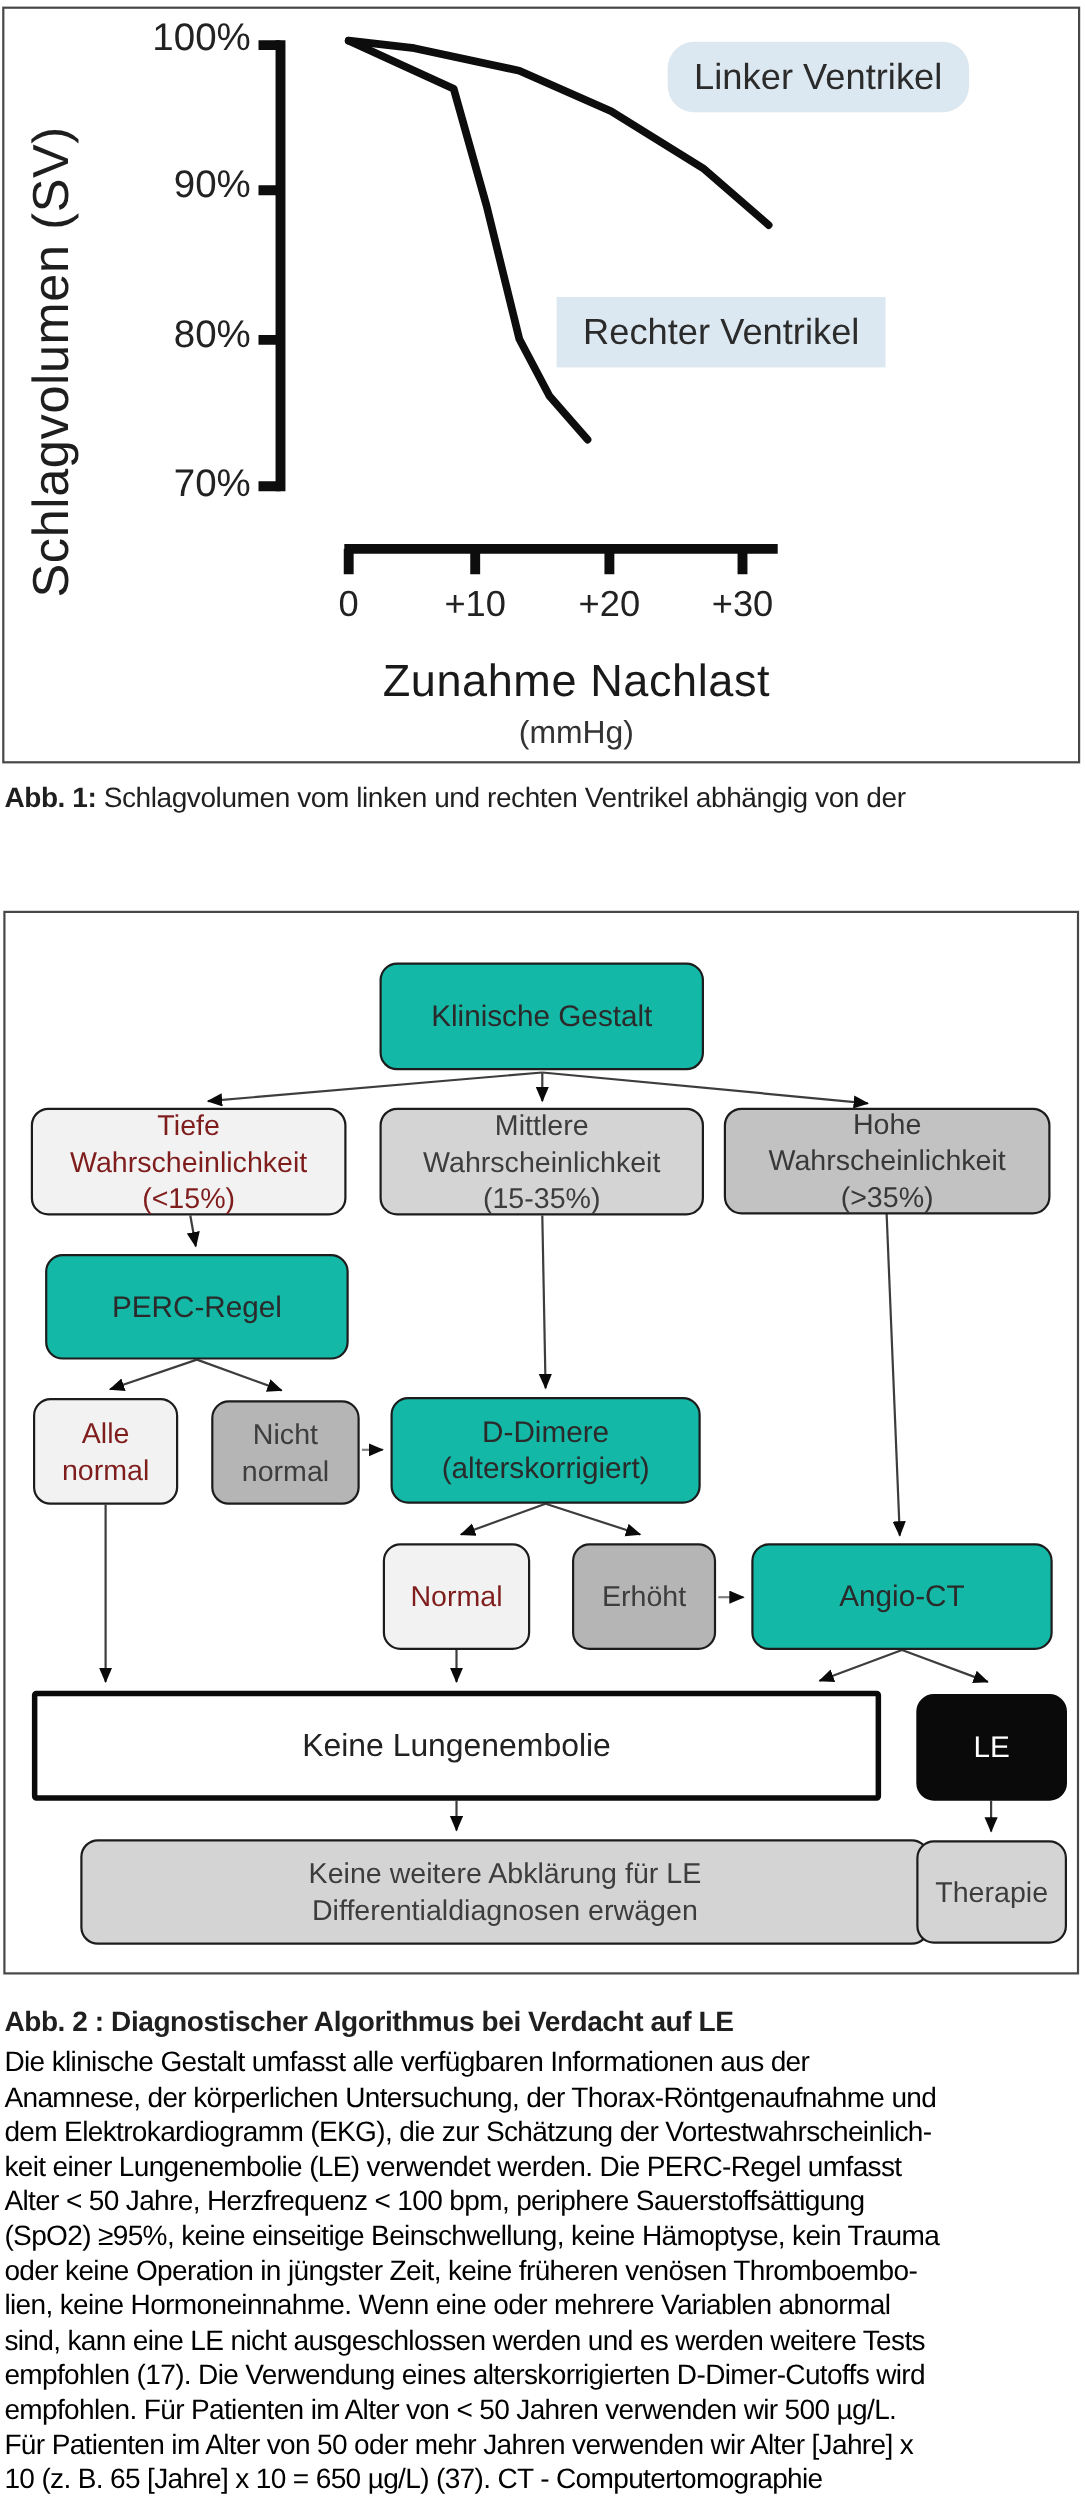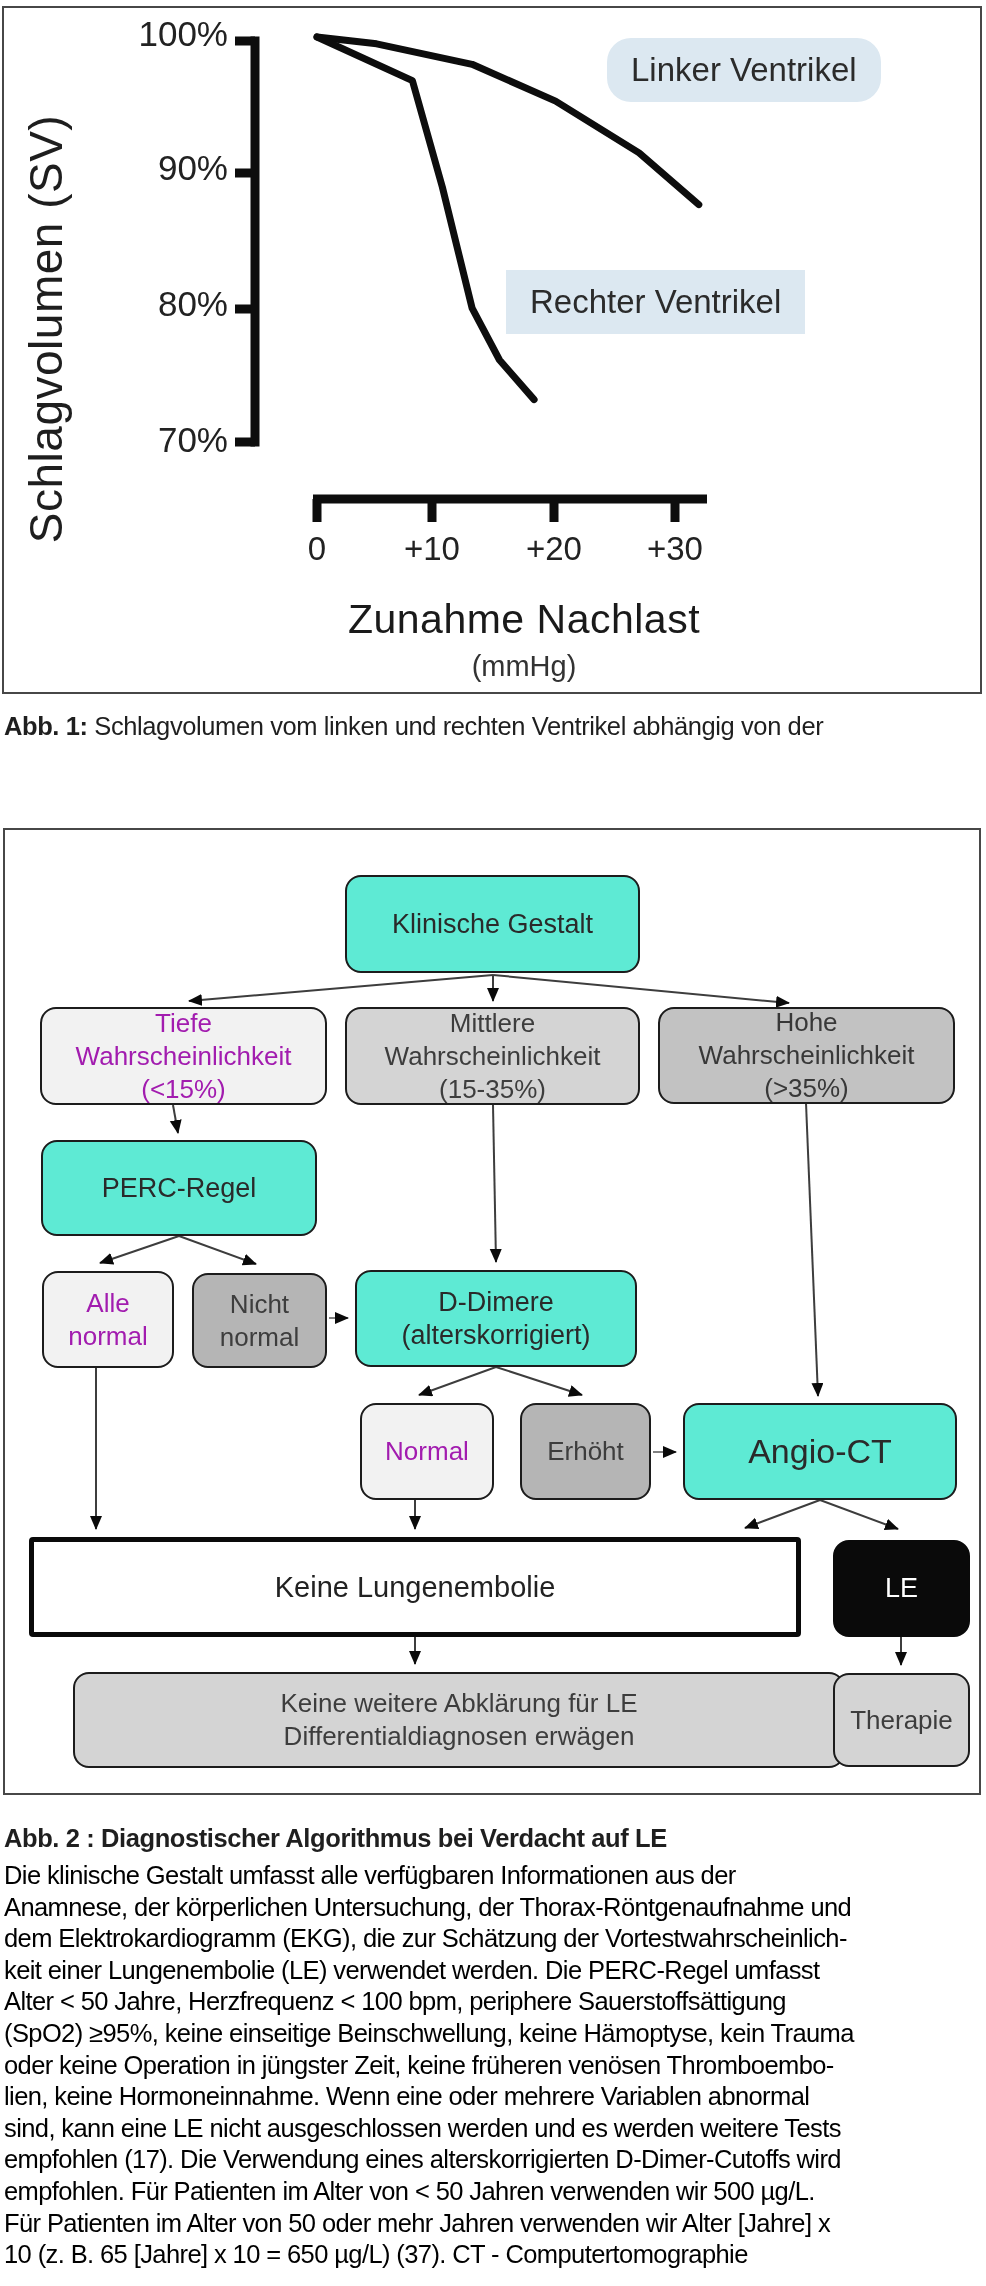--- a/index.html
+++ b/index.html
@@ -32,22 +32,22 @@
   .caption b{font-weight:bold;}
   .cap-line{white-space:pre;}
   .cap-body{white-space:pre-line;font-size:25.5px;line-height:31.6px;letter-spacing:-0.6px;color:#000000;}
   
   .node{
     position:absolute;display:flex;align-items:center;justify-content:center;
     border:2px solid #1c1c1c;border-radius:16px;text-align:center;
     white-space:pre-line;font-size:26px;line-height:33px;color:#3c3c3c;
     box-sizing:border-box;
   }
-  .blue{background:#5eead4;color:#2a2a2a;}
-  .g-light{background:#f2f2f2;color:#a21caf;margin-left:12px;}
+  .blue{background:#14b8a6;color:#2a2a2a;}
+  .g-light{background:#f2f2f2;color:#7f1d1d;}
   .g-mid{background:#d4d4d4;color:#3d3d3d;}
   .g-dark{background:#c2c2c2;color:#383838;}
   .g-darker{background:#b5b5b5;color:#3d3d3d;}
   .white-bold{background:#ffffff;border:5px solid #0a0a0a;border-radius:4px;color:#222;font-size:29px;}
   .black{background:#0a0a0a;color:#ffffff;font-size:27px;border:2px solid #0a0a0a;}
   svg{position:absolute;left:0;top:0;}
 </style>
 </head>
 <body>
 
@@ -136,21 +136,21 @@
 
   <div class="node g-light" style="left:30px;top:1271px;width:132px;height:97px;">Alle
 normal</div>
   <div class="node g-darker" style="left:192px;top:1273px;width:135px;height:95px;">Nicht
 normal</div>
   <div class="node blue" style="left:355px;top:1270px;width:282px;height:97px;font-size:27px;">D-Dimere
 (alterskorrigiert)</div>
 
   <div class="node g-light" style="left:348px;top:1403px;width:134px;height:97px;">Normal</div>
   <div class="node g-darker" style="left:520px;top:1403px;width:131px;height:97px;">Erhöht</div>
-  <div class="node blue" style="left:683px;top:1403px;width:274px;height:97px;font-size:34px;">Angio-CT</div>
+  <div class="node blue" style="left:683px;top:1403px;width:274px;height:97px;font-size:27px;">Angio-CT</div>
 
   <div class="node white-bold" style="left:29px;top:1537px;width:772px;height:100px;">Keine Lungenembolie</div>
   <div class="node black" style="left:833px;top:1540px;width:137px;height:97px;">LE</div>
 
   <div class="node g-mid" style="left:29px;top:1672px;width:772px;height:96px;margin-left:44px;">Keine weitere Abklärung für LE
 Differentialdiagnosen erwägen</div>
   <div class="node g-mid" style="left:833px;top:1673px;width:137px;height:94px;">Therapie</div>
 
   <div class="caption" style="top:1822px;">
     <div class="cap-line"><b>Abb. 2 : Diagnostischer Algorithmus bei Verdacht auf LE</b></div>

